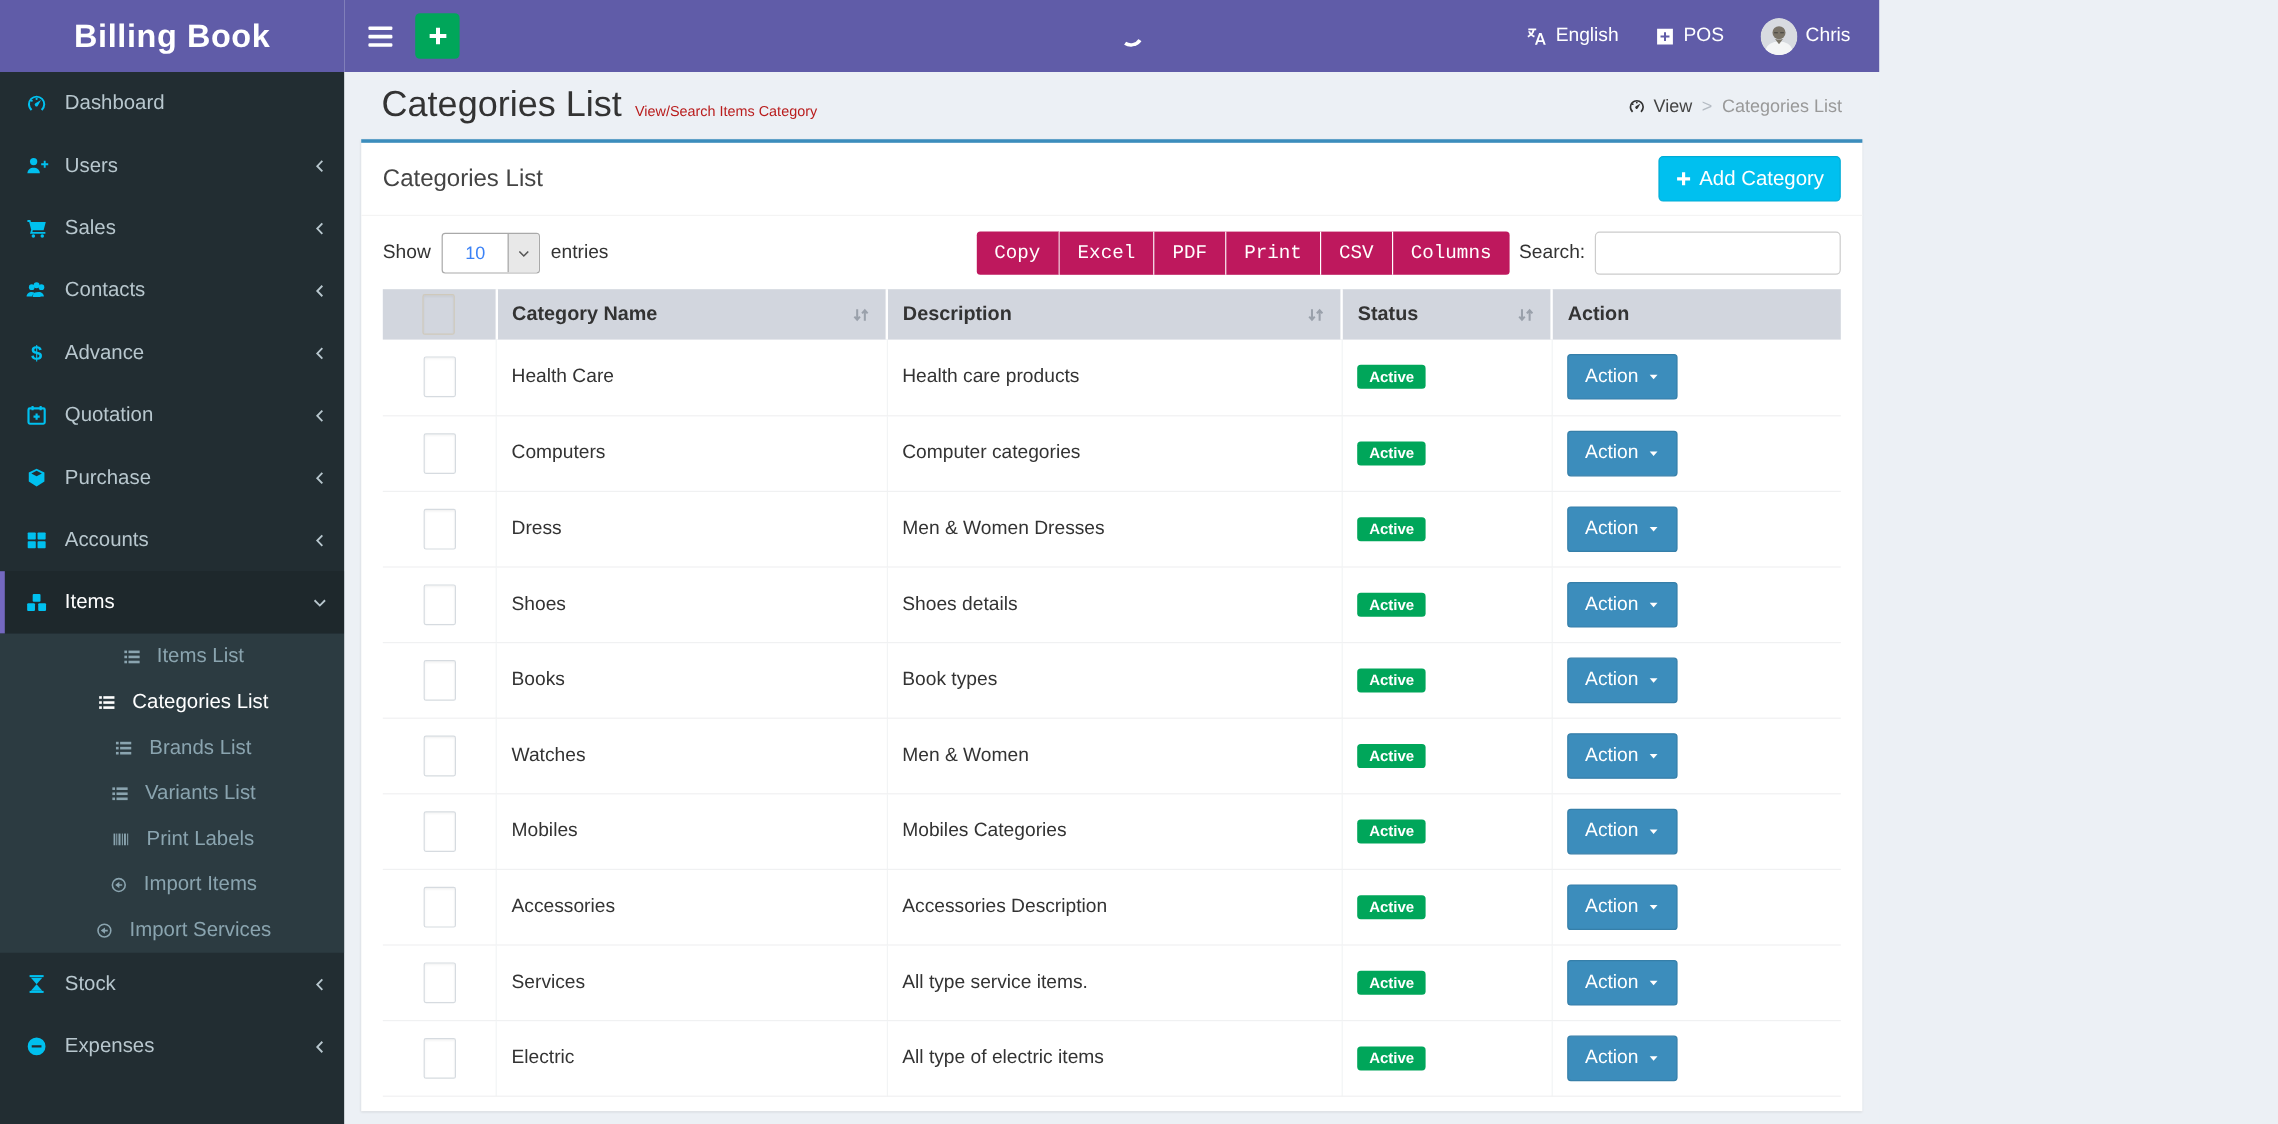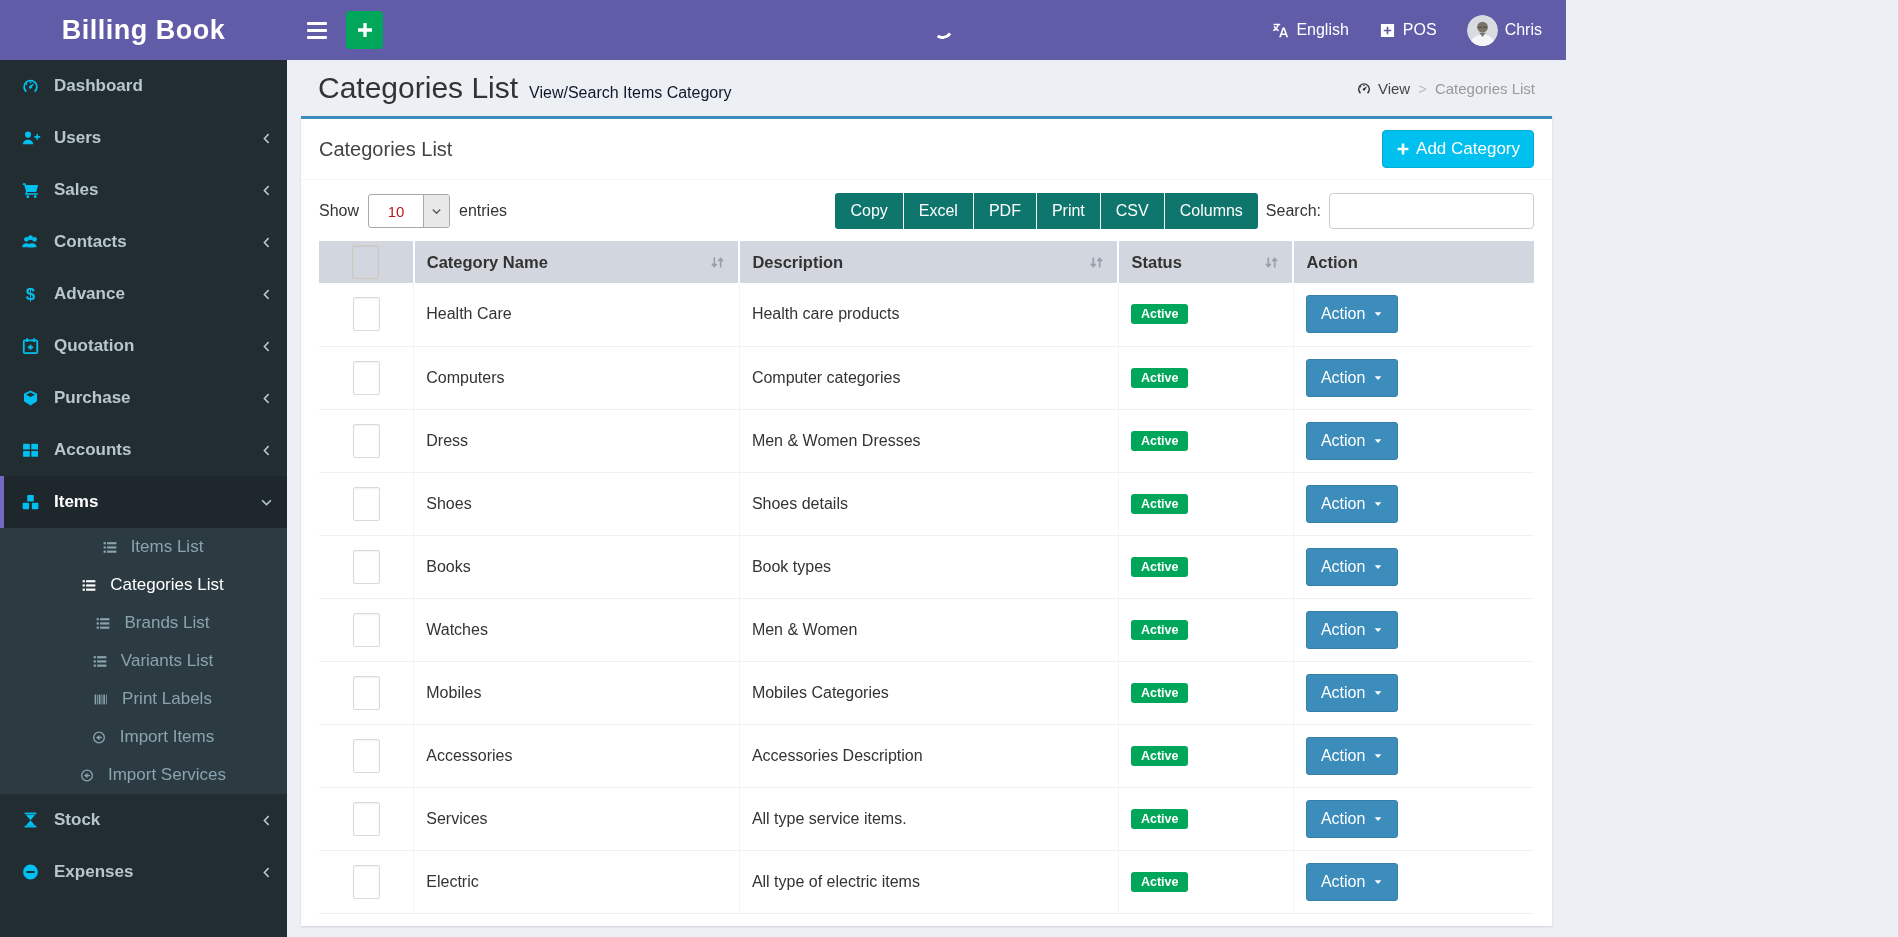--- a/index.html
+++ b/index.html
@@ -33,37 +33,37 @@
   
   .body-row { flex:1; display:flex; min-height:0; }
   .sidebar { width:287px; flex-shrink:0; background:#222d32; overflow:hidden; }
   .main { flex:1; background:#ecf0f5; padding:0 14px; overflow:hidden; }
 
   
   .menu { list-style:none; font-size:17px; color:#b8c7ce; }
   .menu-item { display:flex; align-items:center; gap:13px; padding:16px 14px 16px 16px;
     cursor:pointer; border-left:4px solid transparent; }
   .menu-item .menu-icon { width:21px; height:18px; color:#00c0ef; flex-shrink:0; }
-  .menu-item .label { flex:1;font-weight:bold; }
+  .menu-item .label { flex:1; }
   .menu-item .chev { width:13px; height:13px; color:#b8c7ce; flex-shrink:0; }
   .menu-item.active { background:#1e282c; border-left-color:#7468c0; color:#fff; }
   .submenu { list-style:none; background:#2c3b41; }
   .submenu-item { display:flex; align-items:center; gap:12px;
     padding:9px 16px 9px 33px; color:#8aa4af; font-size:17px; cursor:pointer;justify-content:center; }
   .submenu-item .menu-icon { width:18px; height:15px; color:#8aa4af; flex-shrink:0; }
   .submenu-item.active { color:#fff; }
   .submenu-item.active .menu-icon { color:#fff; }
   .icon svg { width:100%; height:100%; display:block; }
 
   
   .page-header { display:flex; justify-content:space-between; align-items:center;
     padding:11px 17px; }
   .title-wrap { display:flex; align-items:baseline; gap:11px; }
   .page-title { font-size:30px; color:#333; font-weight:400; }
-  .page-subtitle { font-size:16px; color:#0f172a; }
+  .page-subtitle { font-size:12px; color:#b91c1c; }
   .breadcrumb { display:flex; align-items:center; gap:8px; font-size:15px; color:#444; }
   .breadcrumb .icon { width:16px; height:15px; color:#333; }
   .crumb-home { display:flex; align-items:center; gap:6px; cursor:pointer; }
   .crumb-sep { color:#b5bbc3; }
   .crumb-current { color:#999; }
 
   
   .panel { background:#fff; border-top:3px solid #3c8dbc;
     box-shadow:0 1px 2px rgba(0,0,0,.12); min-height:810px; }
   .panel-heading { display:flex; justify-content:space-between; align-items:center;
@@ -73,28 +73,28 @@
     border:1px solid #00acd6; color:#fff; font-size:17px; padding:8px 13px;
     border-radius:4px; cursor:pointer; }
   .add-category .icon { width:14px; height:14px; }
 
   
   .toolbar { display:flex; align-items:center; padding:13px 18px 12px; }
   .show-group { display:flex; align-items:center; gap:9px; font-size:16px; color:#333; }
   .page-size { display:flex; height:34px; border:1px solid #a9a9a9; border-radius:3px;
     overflow:hidden; background:#fff; cursor:pointer; }
   .page-size-value { width:54px; display:flex; align-items:center; justify-content:center;
-    font-size:15px; color:#b91c1c; }
+    font-size:15px; color:#3b82f6; }
   .select-arrow { width:26px; background:#e8e8e8; border-left:1px solid #a9a9a9;
     display:flex; align-items:center; justify-content:center; color:#555; }
   .select-arrow .icon { width:11px; height:11px; }
   .toolbar-right { margin-left:auto; display:flex; align-items:center; }
   .export-group { display:flex; }
-  .export-btn { background:#0f766e; color:#fff; font-size:16px; padding:9px 15px;
-    border:none; border-right:1px solid #fff; cursor:pointer; }
+  .export-btn { background:#be185d; color:#fff; font-size:16px; padding:9px 15px;
+    border:none; border-right:1px solid #fff; cursor:pointer;font-family:Liberation Mono, monospace; }
   .export-btn:first-child { border-radius:3px 0 0 3px; }
   .export-btn:last-child { border-right:none; border-radius:0 3px 3px 0; }
   .search-label { font-size:16px; color:#333; margin-left:8px; }
   .search-input { width:205px; height:36px; border:1px solid #ccc; border-radius:4px;
     margin-left:8px; padding:0 10px; font-size:15px; color:#333; outline:none; }
 
   
   .table-wrap { padding:0 18px; }
   table.data-table { width:100%; border-collapse:collapse; }
   .data-table th { background:#d2d6de; height:42px; padding:0 12px; font-size:16.5px;

